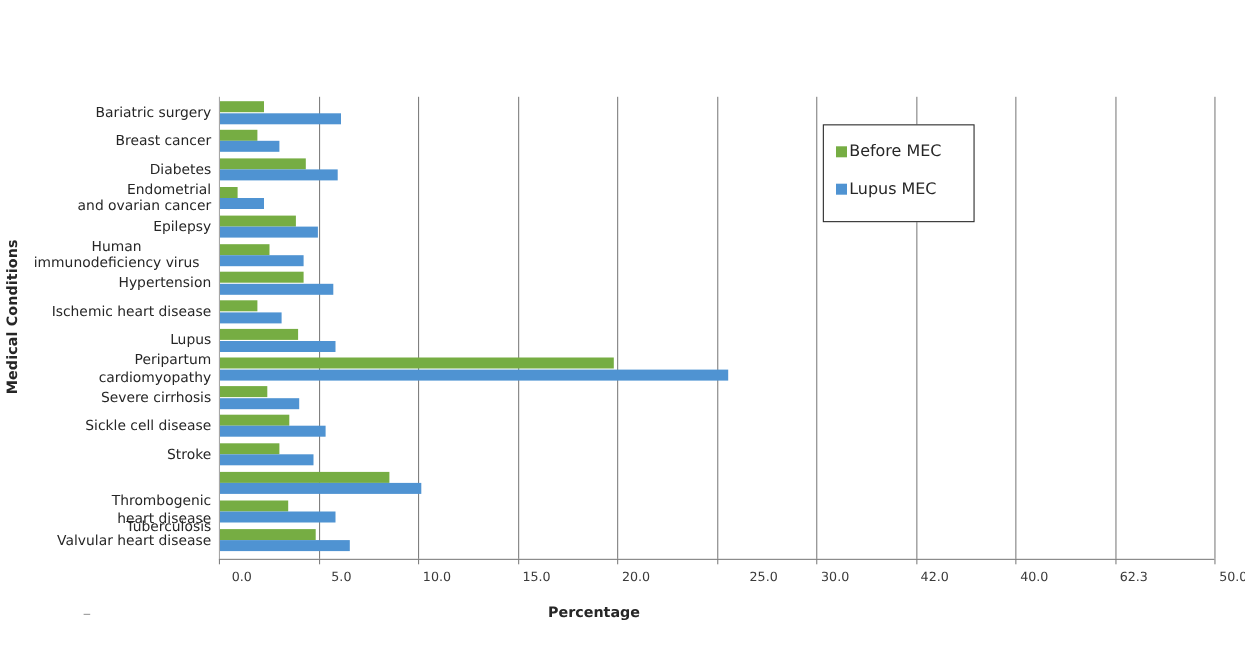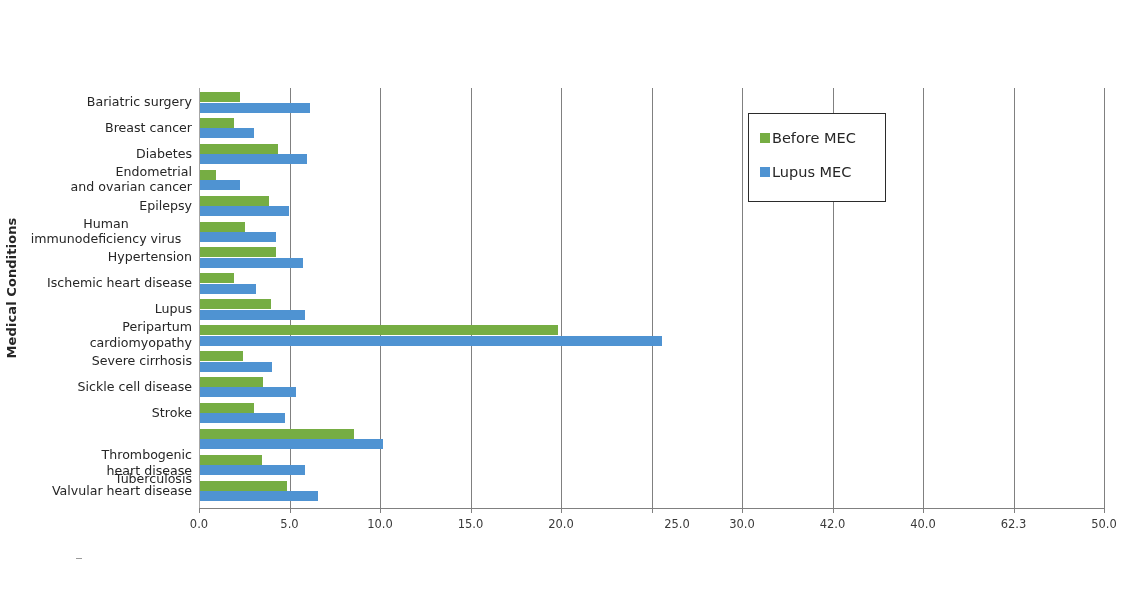--- a/index.html
+++ b/index.html
@@ -99,21 +99,21 @@
     width: 1px;
     height: 5px;
     background: #808080;
   }
 
   .tick-label {
     position: absolute;
     top: 429px;
     font-size: 11.5px;
     color: #3a3a3a;
-    text-align: center;
+    text-align: right;
     width: 60px;
     margin-left: -30px;
   }
   .cat-label-wrap {
     position: absolute;
     left: 20px;
     width: 172px;
     text-align: right;
     font-size: 12.6px;
     line-height: 15.5px;
@@ -161,20 +161,21 @@
     white-space: nowrap;
   }
 </style>
 </head>
 <body>
 
 <div id="chart-root">
 
   <div class="y-axis-title">Medical Conditions</div>
 
+  <div class="x-axis-title">Percentage</div>
 
   <div class="corner-artifact"></div>
 
   <div id="cat-labels">
       <div class="cat-label-wrap" style="top: 94px;">Bariatric surgery</div>
       <div class="cat-label-wrap" style="top: 119.9px;">Breast cancer</div>
       <div class="cat-label-wrap" style="top: 145.8px;">Diabetes</div>
       <div class="cat-label-wrap" style="top: 163.95px;">Endometrial
 and ovarian cancer</div>
       <div class="cat-label-wrap" style="top: 197.6px;">Epilepsy</div>

